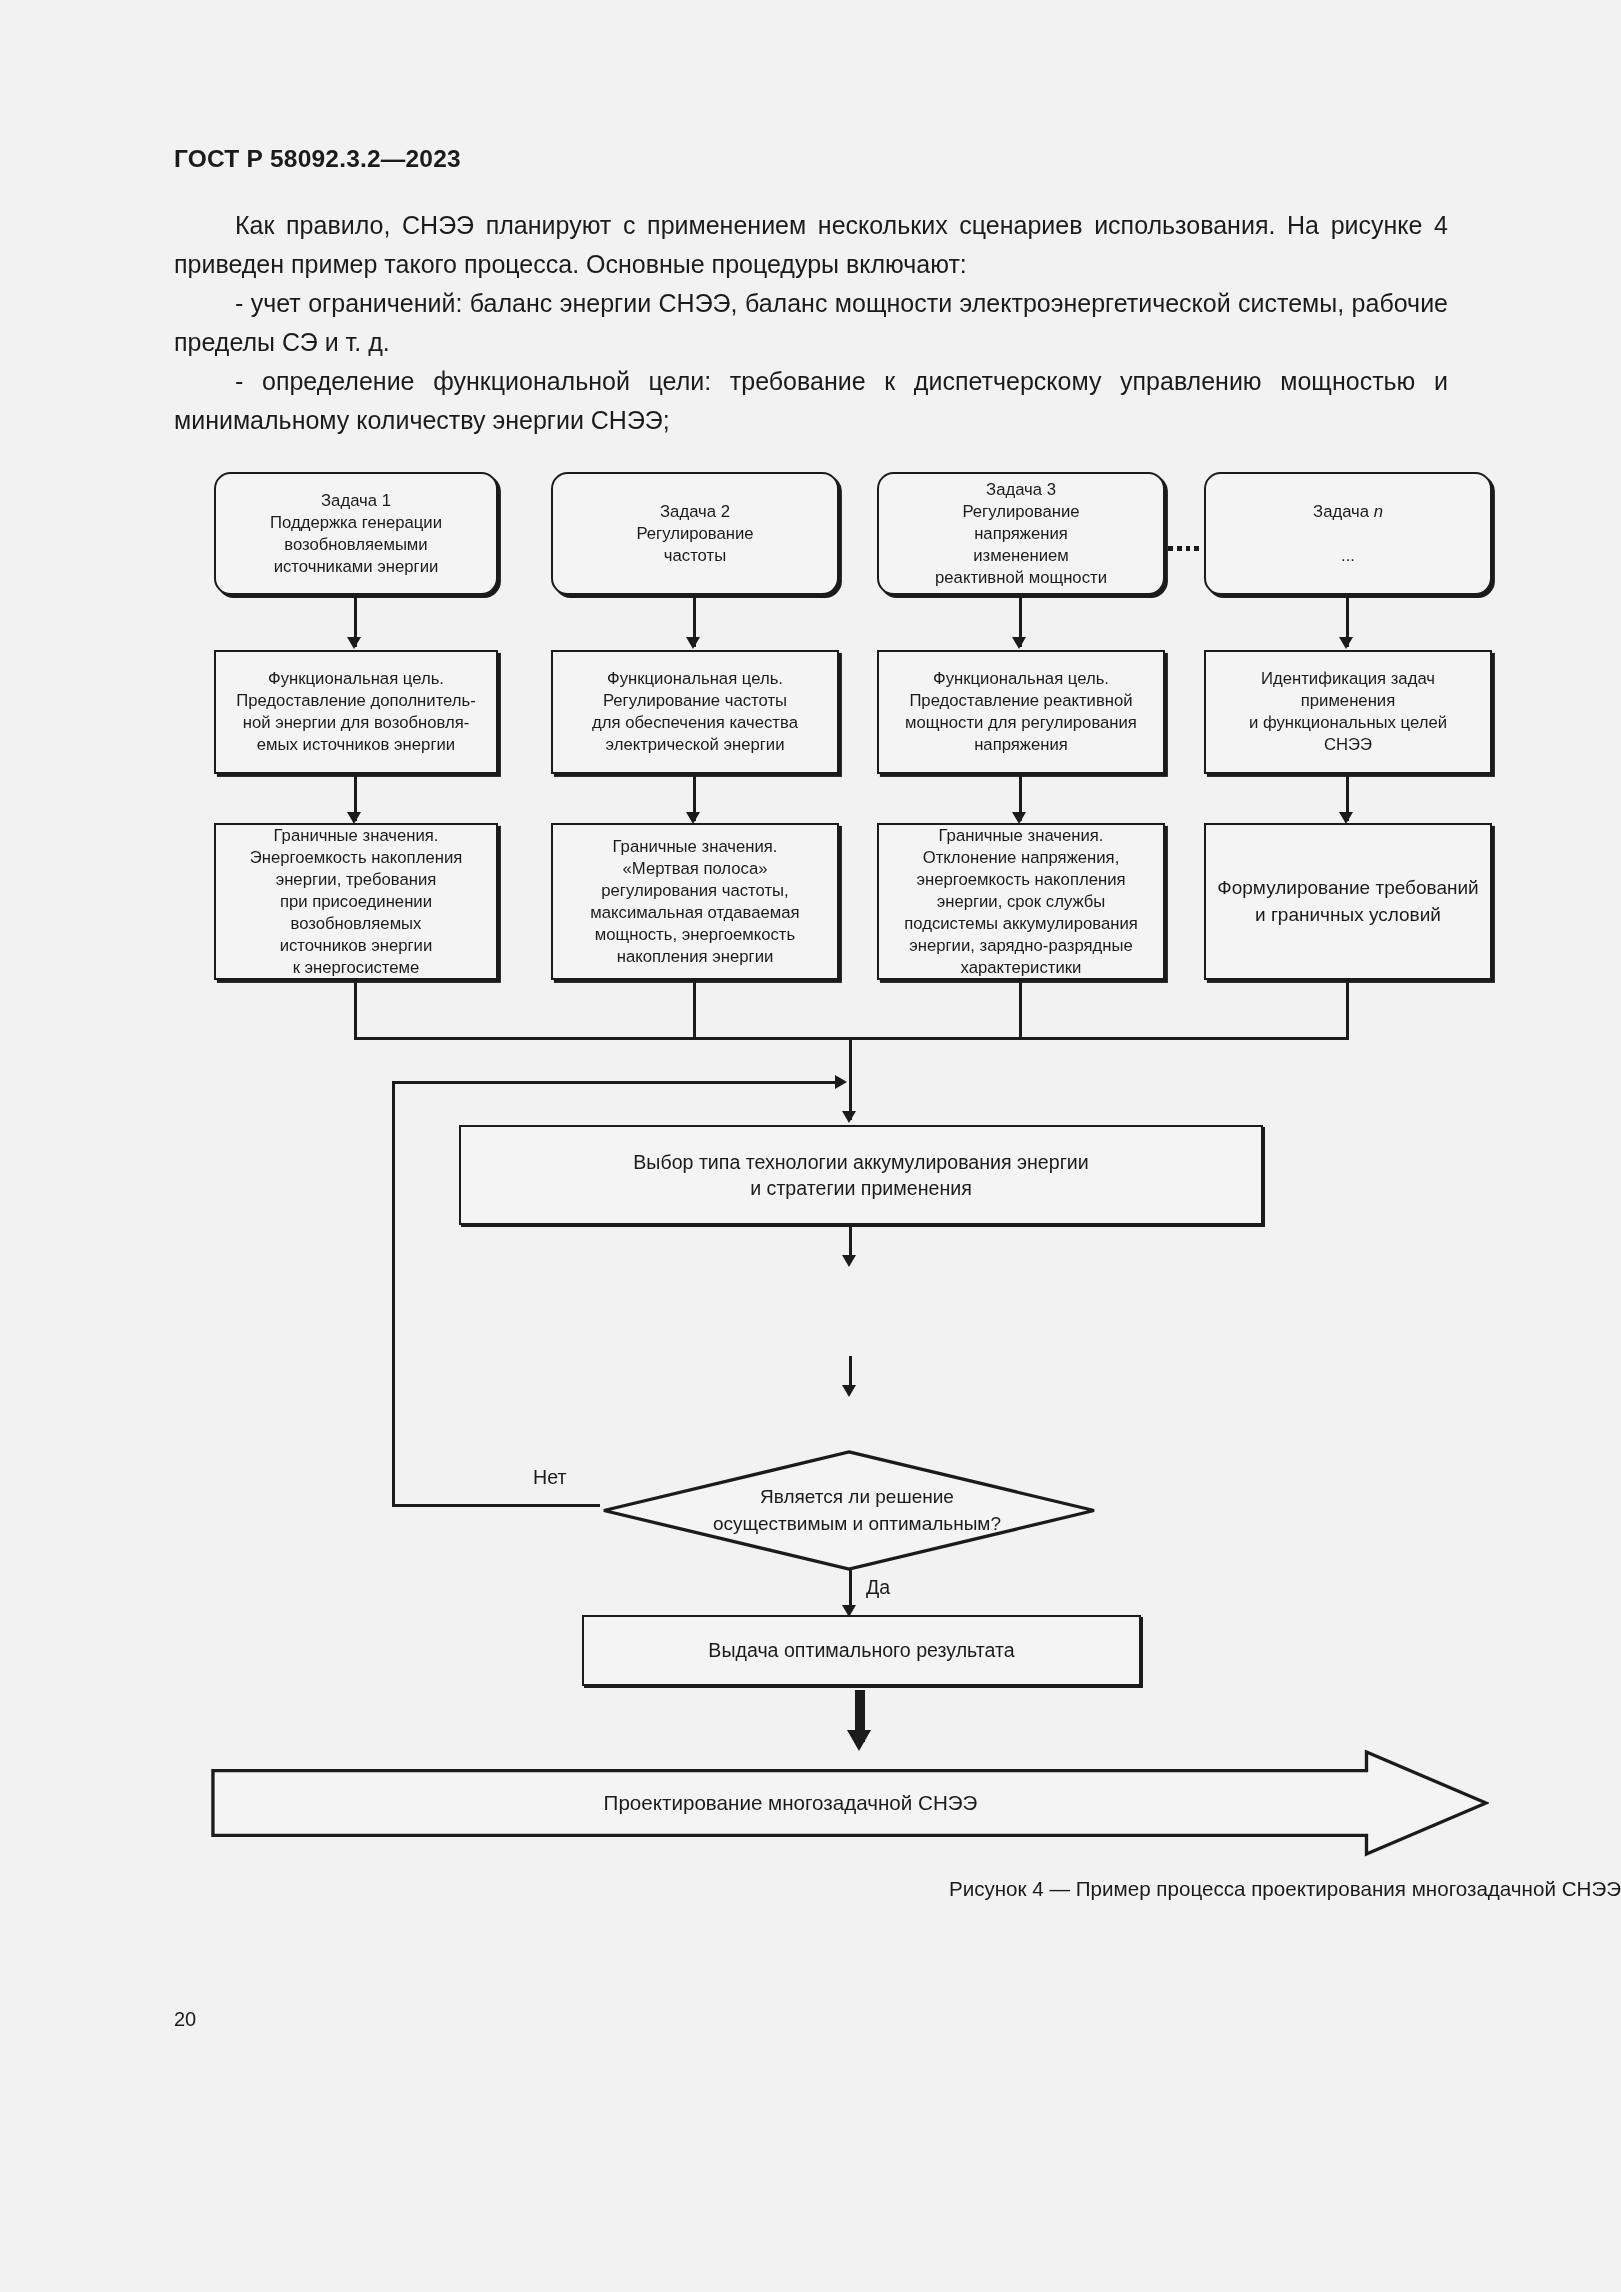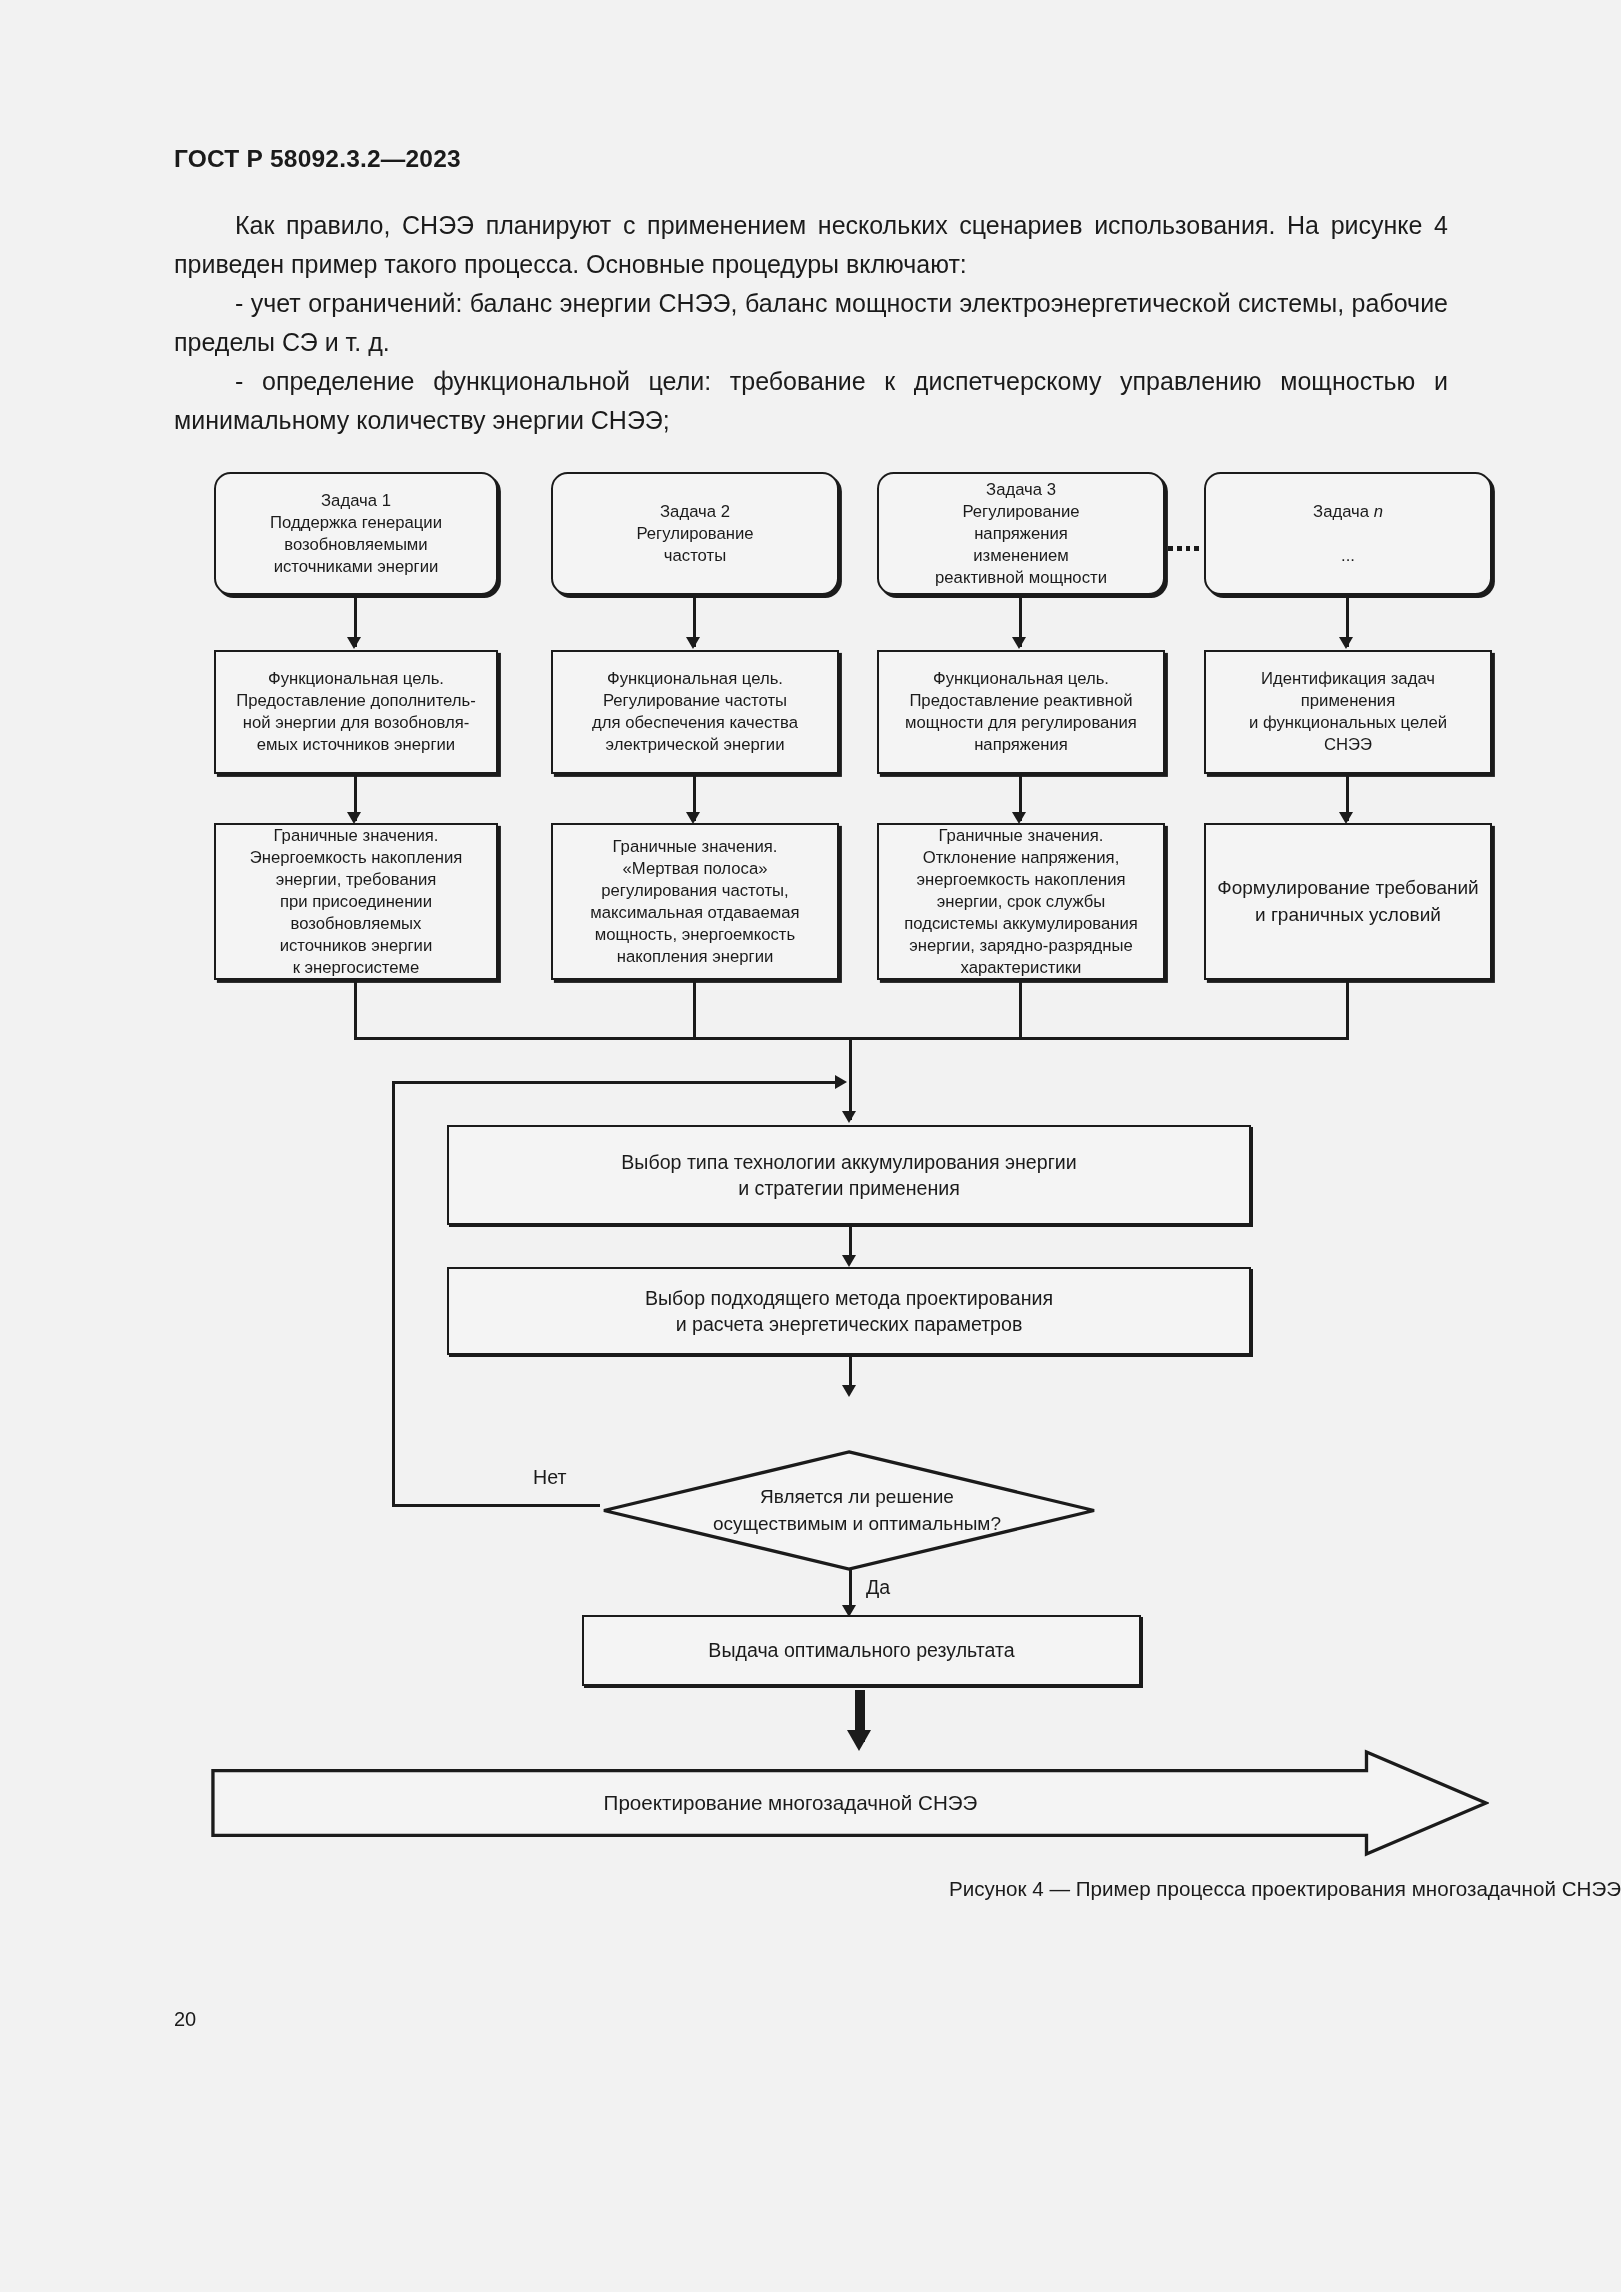--- a/index.html
+++ b/index.html
@@ -310,31 +310,27 @@
     <div class="ln vline" style="left:1346px; top:980px; height:59px;"></div>
     <div class="ln hline" style="left:354px; top:1037px; width:995px;"></div>
     <div class="ln vline" style="left:849px; top:1037px; height:83px;"></div>
     <div class="arrowhead" style="left:842px; top:1111px;"></div>
 
     <div class="ln hline" style="left:392px; top:1504px; width:208px;"></div>
     <div class="ln vline" style="left:392px; top:1081px; height:424px;"></div>
     <div class="ln hline" style="left:392px; top:1081px; width:446px;"></div>
     <div class="arrowhead right" style="left:835px; top:1075px;"></div>
 
-    <div class="node thin wide2" style="left:447px; top:1125px; width:804px; height:100px;">
+    <div class="node thin wide2" style="left:459px; top:1125px; width:804px; height:100px;">
       <span class="txt">Выбор типа технологии аккумулирования энергии
 и стратегии применения</span>
     </div>
     <div class="ln vline" style="left:849px; top:1225px; height:36px;"></div>
     <div class="arrowhead" style="left:842px; top:1255px;"></div>
 
-    <div class="node thin wide2" style="left:447px; top:1267px; width:804px; height:88px;">
-      <span class="txt">Выбор подходящего метода проектирования
-и расчета энергетических параметров</span>
-    </div>
     <div class="ln vline" style="left:849px; top:1356px; height:36px;"></div>
     <div class="arrowhead" style="left:842px; top:1385px;"></div>
 
     <div class="ln vline" style="left:849px; top:1484px; height:36px;"></div>
 
     <div class="arrowhead" style="left:842px; top:1512px;"></div>
 
     <div class="diamond-wrap" style="left:600px; top:1449px; width:498px; height:123px;">
       <svg width="498" height="123" viewBox="0 0 508 126" aria-hidden="true">
         <polygon points="254,3 505,63 254,123 3,63" fill="#f4f4f4" stroke="#1b1b1b" stroke-width="3.4"></polygon>

